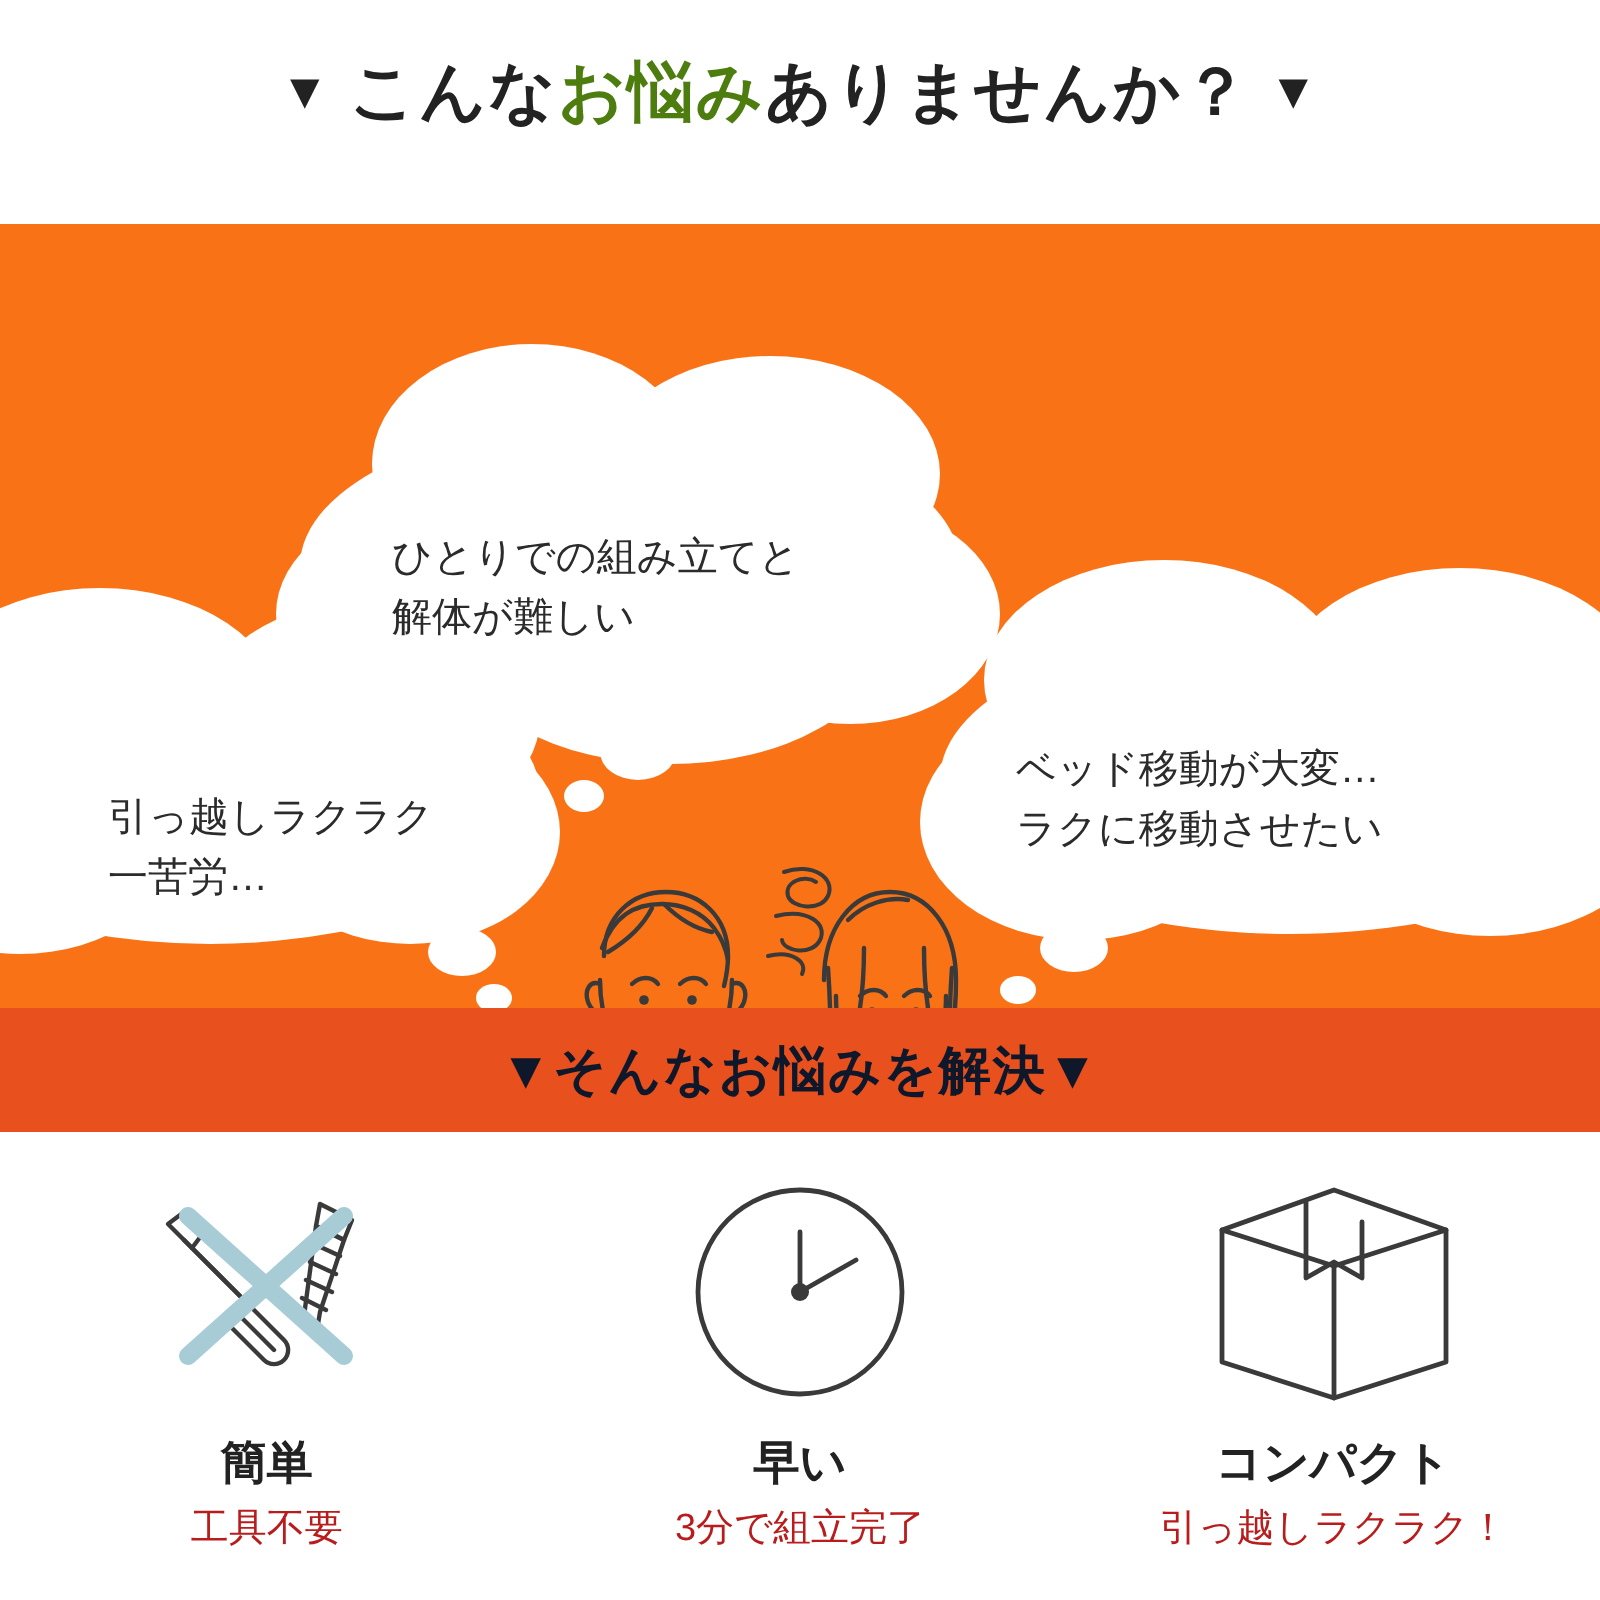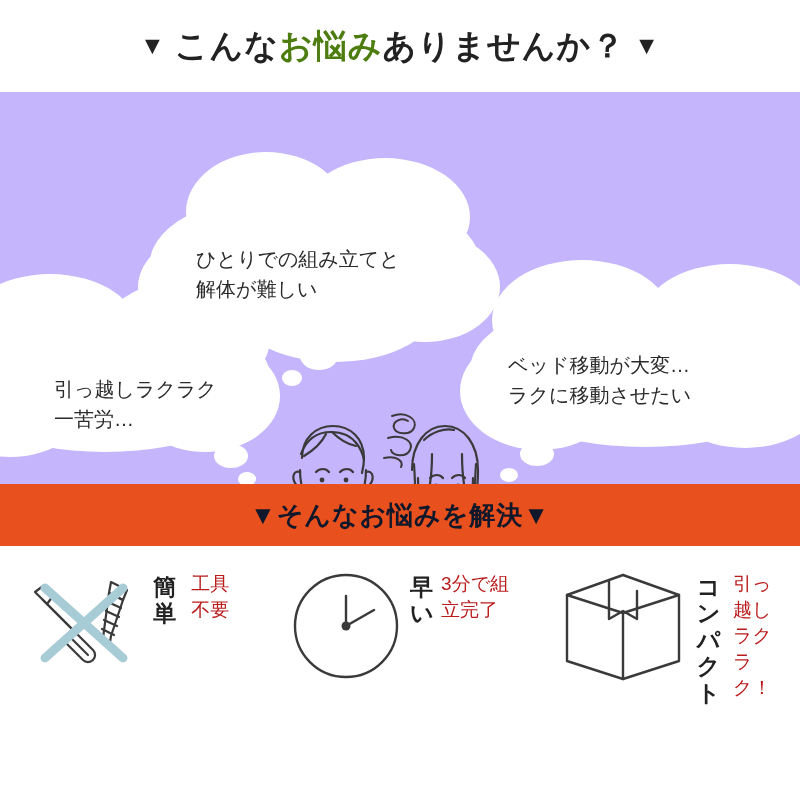--- a/index.html
+++ b/index.html
@@ -48,22 +48,23 @@
   }
   .header-title .accent {
     color: #4d7c0f;
   }
 
   
   .clouds {
     position: relative;
     flex: 0 0 392px;
     height: 392px;
-    background: #c4b5fd;
+    background: #f97316;
     overflow: hidden;
+    margin-top: 20px;
   }
   .cloud {
     position: absolute;
     background: #ffffff;
     border-radius: 50%;
   }
   .cloud-text {
     position: absolute;
     font-size: 20px;
     line-height: 1.5;
@@ -112,21 +113,22 @@
     flex: 1 1 auto;
     display: flex;
     align-items: flex-start;
     justify-content: space-around;
     padding-top: 18px;
     background: #ffffff;
   }
   .feature {
     width: 228px;
     display: flex;
-    flex-direction: row;
+    flex-direction: column;
+    align-items: center;
   }
   .feature-icon {
     height: 124px;
     display: flex;
     align-items: center;
     justify-content: center;
   }
   .feature-title {
     margin-top: 10px;
     font-size: 23px;

